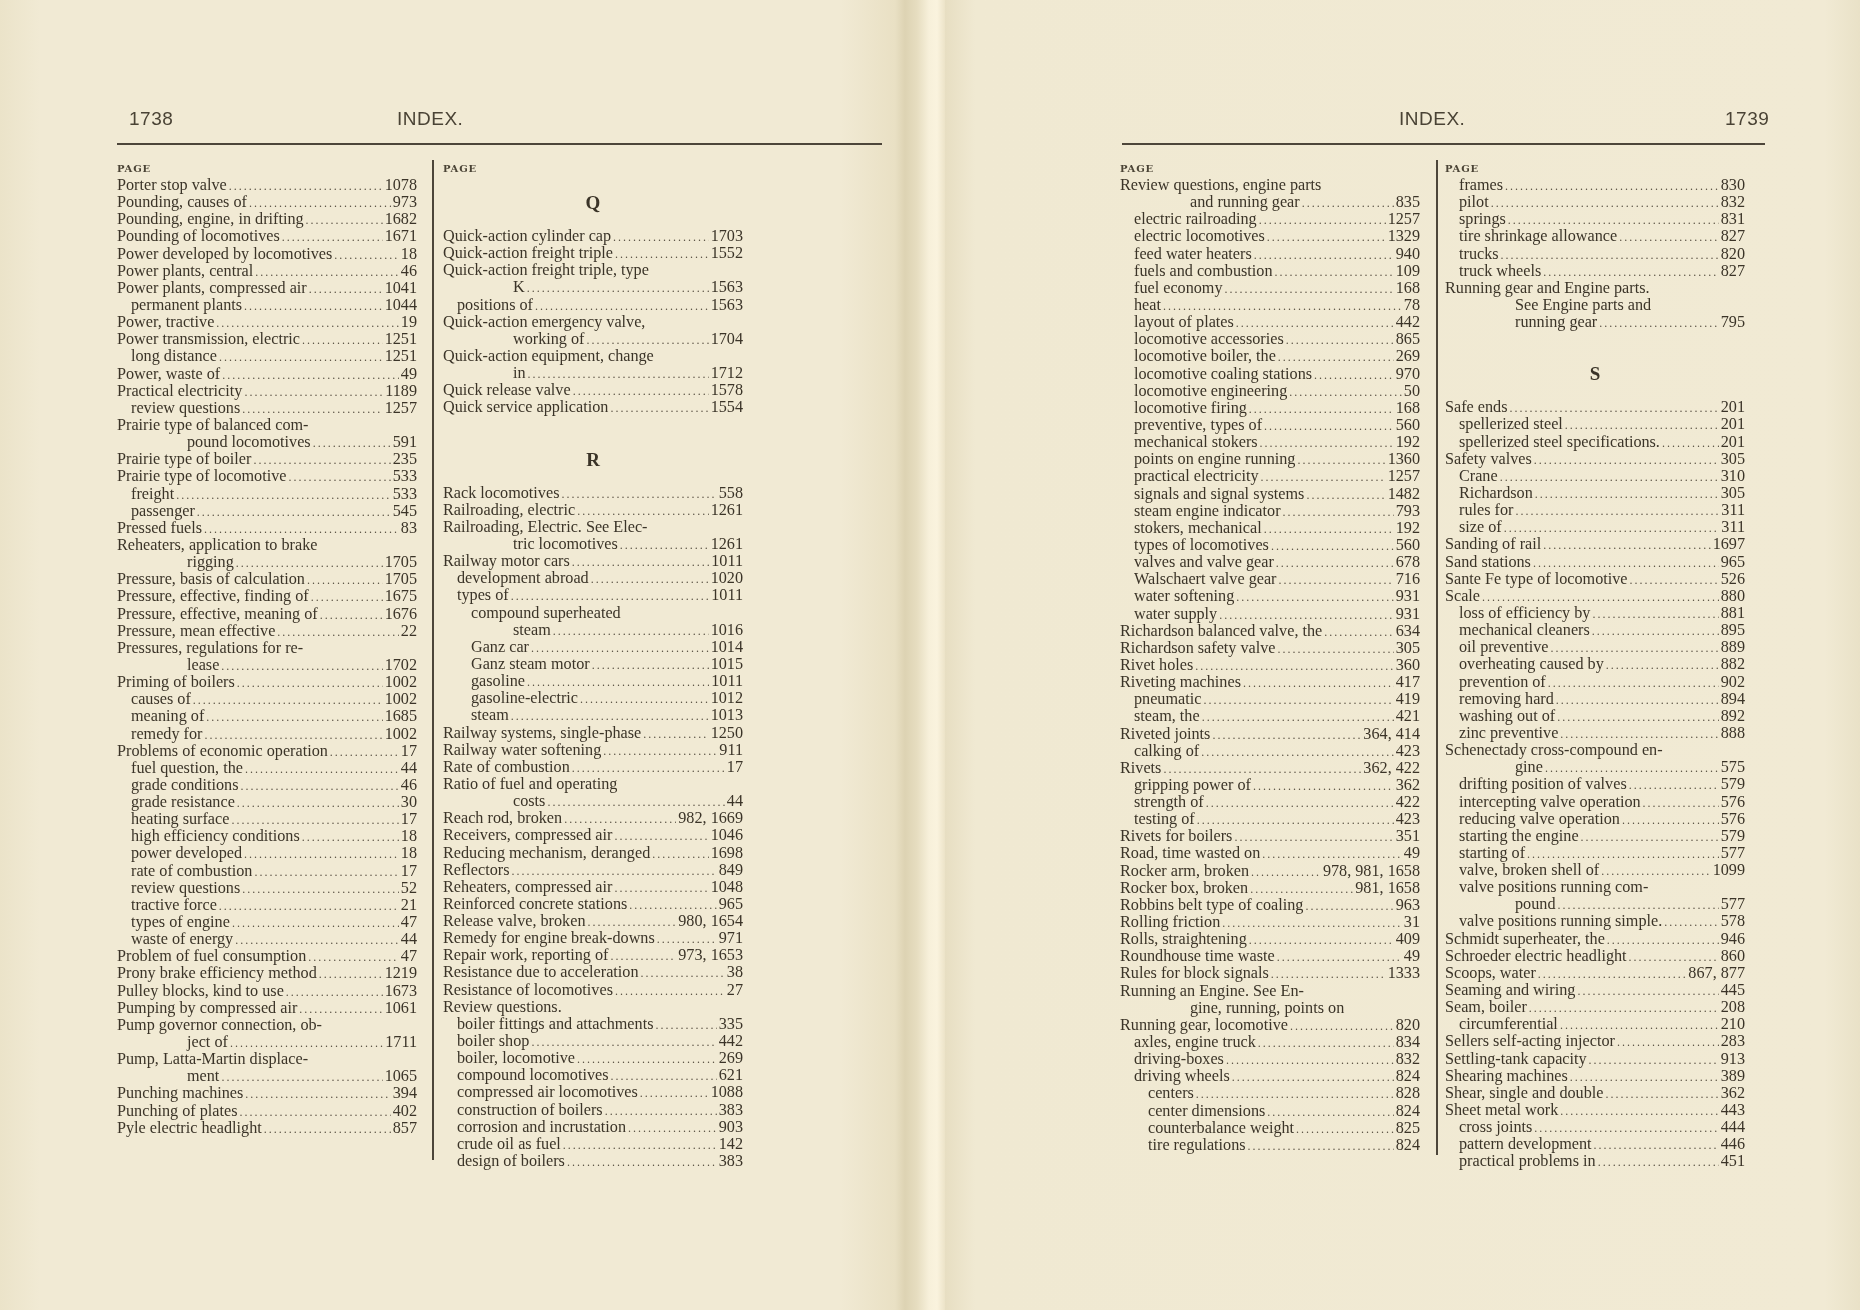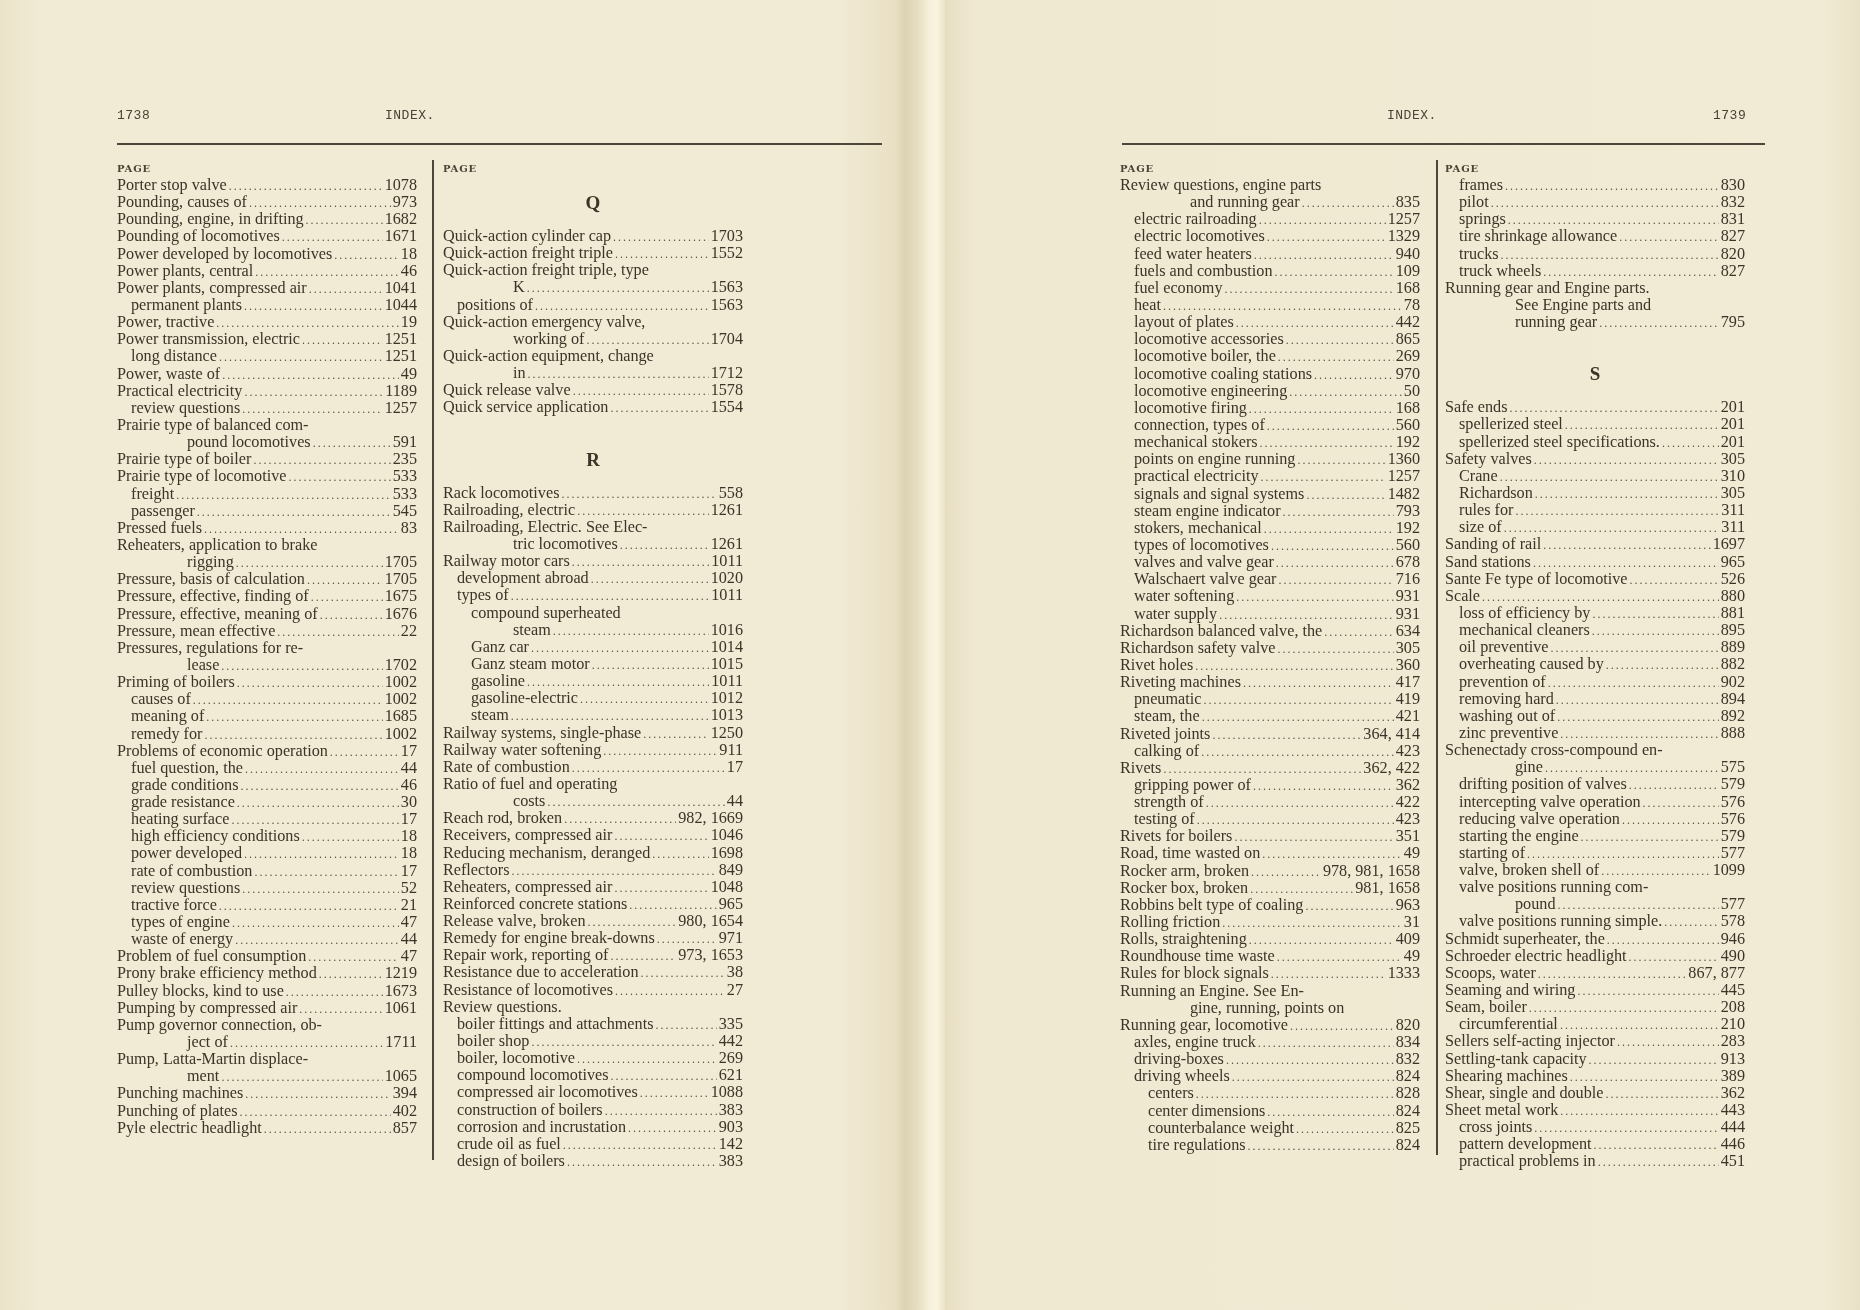--- a/index.html
+++ b/index.html
@@ -13,22 +13,22 @@
     position:absolute; top:0; height:1310px;
     background:#f1ead4;
   }
   .page.left { left:0; width:905px;
     background:linear-gradient(to right,#ebe3c9 0px,#f1ead4 40px,#f1ead4 840px,#e9e0c4 895px,#ddd3b3 905px); }
   .page.right { left:945px; width:915px;
     background:linear-gradient(to right,#e7dec2 0px,#f0e9d2 30px,#f1ead4 880px,#e9e1c7 915px); }
   .spine { position:absolute; left:905px; top:0; width:40px; height:1310px;
     background:linear-gradient(to right,#ddd3b3 0px,#e6ddc0 12px,#f7f0da 24px,#faf3de 32px,#ece3c8 40px); }
 
-  .running-head { position:absolute; top:108px; font-family:Liberation Mono, monospace;
-    font-size:13px; color:#4a4335; letter-spacing:0.5px; }
+  .running-head { position:absolute; top:108px; font-family:Liberation Sans, sans-serif;
+    font-size:19px; color:#4a4335; letter-spacing:0.5px;margin-left:12px; }
   .rule { position:absolute; top:143px; height:2px; background:#4d463a; }
 
   .col { position:absolute; top:160px; width:300px; font-family:"Liberation Serif", serif;
     font-size:16.2px; line-height:17.15px; color:#3b3428; }
   .col-head { text-align:left; font-size:10px; font-weight:bold; letter-spacing:0.8px;
     color:#4a4335; height:17px; line-height:17px; font-family:"DejaVu Serif", serif; }
   .divider { position:absolute; width:1.5px; background:#4d463a; }
 
   .entry { display:flex; align-items:baseline; white-space:nowrap; height:17.15px; }
   .entry.l1 { padding-left:14px; }
@@ -675,21 +675,21 @@
           <span class="t">locomotive engineering</span>
           <span class="d"></span>
           <span class="p">50</span>
         </div>
         <div class="entry l1">
           <span class="t">locomotive firing</span>
           <span class="d"></span>
           <span class="p">168</span>
         </div>
         <div class="entry l1">
-          <span class="t">connection, types of</span>
+          <span class="t">preventive, types of</span>
           <span class="d"></span>
           <span class="p">560</span>
         </div>
         <div class="entry l1">
           <span class="t">mechanical stokers</span>
           <span class="d"></span>
           <span class="p">192</span>
         </div>
         <div class="entry l1">
           <span class="t">points on engine running</span>
@@ -1105,21 +1105,21 @@
           <span class="p">578</span>
         </div>
         <div class="entry l0">
           <span class="t">Schmidt superheater, the</span>
           <span class="d"></span>
           <span class="p">946</span>
         </div>
         <div class="entry l0">
           <span class="t">Schroeder electric headlight</span>
           <span class="d"></span>
-          <span class="p">490</span>
+          <span class="p">860</span>
         </div>
         <div class="entry l0">
           <span class="t">Scoops, water</span>
           <span class="d"></span>
           <span class="p">867, 877</span>
         </div>
         <div class="entry l0">
           <span class="t">Seaming and wiring</span>
           <span class="d"></span>
           <span class="p">445</span>

